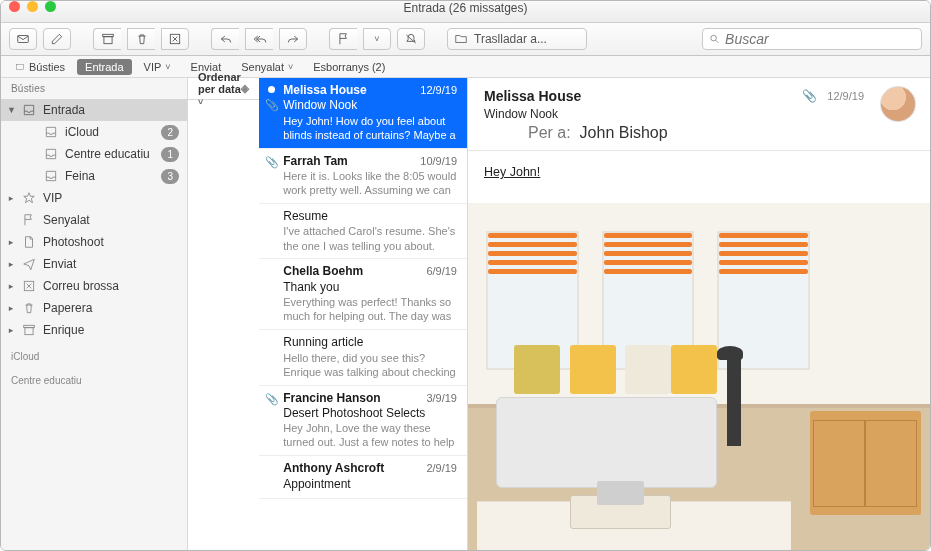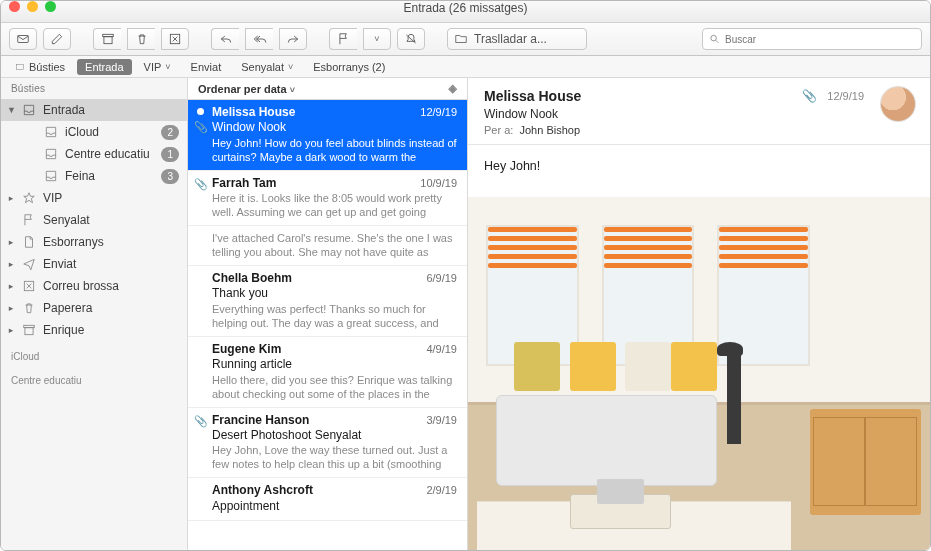--- a/index.html
+++ b/index.html
@@ -18,21 +18,21 @@
   .toolbar { height: 33px; background: linear-gradient(#fcfcfc,#f1f1f1); border-bottom: 1px solid #c5c5c5; display: flex; align-items: center; padding: 0 8px; gap: 6px; }
   .tbtn { height: 22px; min-width: 28px; padding: 0 6px; border: 1px solid #c8c8c8; border-radius: 4px; background: linear-gradient(#ffffff,#f4f4f4); display: flex; align-items: center; justify-content: center; color: #555; cursor: default; }
   .tbtn svg { width: 14px; height: 14px; stroke: #555; fill: none; stroke-width: 1.5; }
   .tbtn.segment-l { border-top-right-radius: 0; border-bottom-right-radius: 0; border-right: none; }
   .tbtn.segment-m { border-radius: 0; border-right: none; }
   .tbtn.segment-r { border-top-left-radius: 0; border-bottom-left-radius: 0; }
   .tgap { width: 10px; }
   .tflex { flex: 1; }
   .move-select { height: 22px; min-width: 140px; border: 1px solid #c8c8c8; border-radius: 4px; background: linear-gradient(#ffffff,#f4f4f4); display: flex; align-items: center; padding: 0 6px; color:#555; gap:6px; }
   .searchbox { height: 22px; width: 220px; border: 1px solid #c8c8c8; border-radius: 4px; background: #fff; display: flex; align-items: center; padding: 0 6px; color: #8e8e8e; gap: 5px; }
-  .searchbox input { border: none; outline: none; width: 100%; font-size: 10px; color: #333; background: transparent; }
+  .searchbox input { border: none; outline: none; width: 100%; font-size: 14px; color: #333; background: transparent; font-style: italic; }
 
   
   .favbar { height: 22px; border-bottom: 1px solid #d9d9d9; background: #f7f7f7; display: flex; align-items: center; padding: 0 6px; gap: 4px; font-size: 11px; }
   .favitem { padding: 2px 8px; border-radius: 3px; color: #444; display:flex; align-items:center; gap:4px; }
   .favitem.active { background: #7c7c7c; color: #fff; }
   .favitem svg { width:10px; height:10px; }
 
   
   .main { flex: 1; display: flex; min-height: 0; }
 
@@ -42,21 +42,21 @@
   .sb-item { height: 22px; display: flex; align-items: center; padding: 0 8px 0 6px; gap: 6px; color: #3b3b3b; }
   .sb-item.selected { background: #d6d6d6; }
   .sb-item.child { padding-left: 28px; }
   .sb-item .disc { width: 8px; text-align:center; color:#6a6a6a; font-size:9px; }
   .sb-item .ico { width: 16px; height: 16px; display:flex; align-items:center; justify-content:center; }
   .sb-item .lbl { flex: 1; font-size: 12px; }
   .sb-item .badge { background:#949494; color:#fff; font-size:10px; border-radius:8px; padding:0 6px; height:15px; display:flex; align-items:center; }
   .sb-section { padding: 10px 10px 3px; font-size: 10px; color: #888; }
 
   
-  .msglist { width: 280px; border-right: 1px solid #d9d9d9; display: flex; flex-direction: column; background:#fff; }
+  .msglist { width: 280px; border-right: 1px solid #d9d9d9; display: flex; flex-direction: row; background:#fff; }
   .sorthdr { height: 22px; border-bottom: 1px solid #d9d9d9; display:flex; align-items:center; padding: 0 10px; font-size: 11px; font-weight: 600; color:#333; justify-content:space-between; }
   .sorthdr .rss { color:#888; }
   .msg { padding: 5px 10px 6px 24px; border-bottom: 1px solid #ededed; position: relative; line-height: 1.28; }
   .msg .from { font-size:12px; font-weight:700; color:#1a1a1a; display:flex; justify-content:space-between; }
   .msg .date { font-size:11px; font-weight:400; color:#6f6f6f; }
   .msg .subj { font-size:12px; color:#1a1a1a; }
   .msg .prev { font-size:11px; color:#8a8a8a; max-height: 28px; overflow:hidden; }
   .msg.sel { background:#0a6cff; color:#fff; }
   .msg.sel .from, .msg.sel .subj, .msg.sel .date, .msg.sel .prev { color:#fff; }
   .msg .att { position:absolute; left:6px; top:6px; color:#8a8a8a; font-size:11px; }
@@ -66,23 +66,23 @@
 
   
   .reader { flex:1; display:flex; flex-direction:column; background:#fff; overflow:hidden; }
   .rhdr { padding: 10px 16px 8px; border-bottom: 1px solid #e5e5e5; display:flex; flex-direction:column; gap:3px; position:relative; }
   .rhdr .row1 { display:flex; align-items:center; gap:10px; }
   .rhdr .sender { font-size:14px; font-weight:700; color:#222; flex:1; }
   .rhdr .clip { color:#777; }
   .rhdr .rdate { font-size:11px; color:#888; margin-right: 50px; }
   .rhdr .avatar { position:absolute; right:14px; top:8px; width:36px; height:36px; border-radius:50%; background: radial-gradient(circle at 35% 30%, #f1c9a8 0 40%, #d9a278 41% 100%); border:1px solid #ddd; }
   .rhdr .subj2 { font-size:12px; color:#2a2a2a; }
-  .rhdr .to { font-size:11px; color:#7a7a7a; }
+  .rhdr .to { font-size:16px; color:#7a7a7a;margin-left:44px; }
   .rbody { padding: 12px 16px; font-size: 12.5px; color:#222; line-height:1.45; }
-  .rbody p { margin-bottom: 10px; }
+  .rbody p { margin-bottom: 10px; text-decoration: underline; }
 
   
   .room { flex:1; position:relative; background: linear-gradient(#f6f2ec 0 58%, #cdb79a 58% 59%, #d8c5a6 59% 100%); overflow:hidden; }
   .window { position:absolute; top:8%; width:20%; height:40%; background:#eef3f5; border:2px solid #e7e3db; }
   .window .blind { position:absolute; left:0; right:0; }
   .stripe { height:5px; background:#f07f2e; margin-bottom:4px; border-radius:2px; }
   .w1 { left:4%; } .w2 { left:29%; } .w3 { left:54%; }
   .sofa { position:absolute; left:6%; bottom:18%; width:48%; height:26%; background:#e9e9e9; border-radius:6px; border:1px solid #d5d5d5; }
   .pillow { position:absolute; bottom:45%; width:10%; height:14%; border-radius:3px; }
   .p1{ left:10%; background:#d8c15a;} .p2{left:22%; background:#f2c24b;} .p3{left:34%; background:#efe9dc;} .p4{left:44%; background:#f2c24b;}
@@ -274,21 +274,21 @@
           </span>
           <span class="lbl">Senyalat</span>
         </div>
         <div class="sb-item">
           <span class="disc">▸</span>
           <span class="ico">
             <svg viewBox="0 0 24 24" width="14" height="14" stroke="#888" fill="none" stroke-width="1.5">
               <path d="M6 3h9l3 3v15H6z M14 3v4h4"></path>
             </svg>
           </span>
-          <span class="lbl">Esborranys</span>
+          <span class="lbl">Photoshoot</span>
         </div>
         <div class="sb-item">
           <span class="disc">▸</span>
           <span class="ico">
             <svg viewBox="0 0 24 24" width="14" height="14" stroke="#888" fill="none" stroke-width="1.5">
               <path d="M3 12l18-8-6 18-3-7z"></path>
             </svg>
           </span>
           <span class="lbl">Enviat</span>
         </div>
@@ -344,45 +344,42 @@
         </div>
         <div class="msg">
           <span class="att">📎</span>
           <div class="from">
             <span>Farrah Tam</span>
             <span class="date">10/9/19</span>
           </div>
           <div class="prev">Here it is. Looks like the 8:05 would work pretty well. Assuming we can get up and get going that…</div>
         </div>
         <div class="msg">
+          <div class="subj">Resume</div>
           <div class="prev">I've attached Carol's resume. She's the one I was telling you about. She may not have quite as muc…</div>
         </div>
         <div class="msg">
           <div class="from">
             <span>Chella Boehm</span>
             <span class="date">6/9/19</span>
           </div>
           <div class="subj">Thank you</div>
           <div class="prev">Everything was perfect! Thanks so much for helping out. The day was a great success, and we…</div>
         </div>
         <div class="msg">
-          <div class="from">
-            <span>Eugene Kim</span>
-            <span class="date">4/9/19</span>
-          </div>
           <div class="subj">Running article</div>
           <div class="prev">Hello there, did you see this? Enrique was talking about checking out some of the places in the arti…</div>
         </div>
         <div class="msg">
           <span class="att">📎</span>
           <div class="from">
             <span>Francine Hanson</span>
             <span class="date">3/9/19</span>
           </div>
-          <div class="subj">Desert Photoshoot Senyalat</div>
+          <div class="subj">Desert Photoshoot Selects</div>
           <div class="prev">Hey John, Love the way these turned out. Just a few notes to help clean this up a bit (smoothing t…</div>
         </div>
         <div class="msg">
           <div class="from">
             <span>Anthony Ashcroft</span>
             <span class="date">2/9/19</span>
           </div>
           <div class="subj">Appointment</div>
         </div>
       </div>

